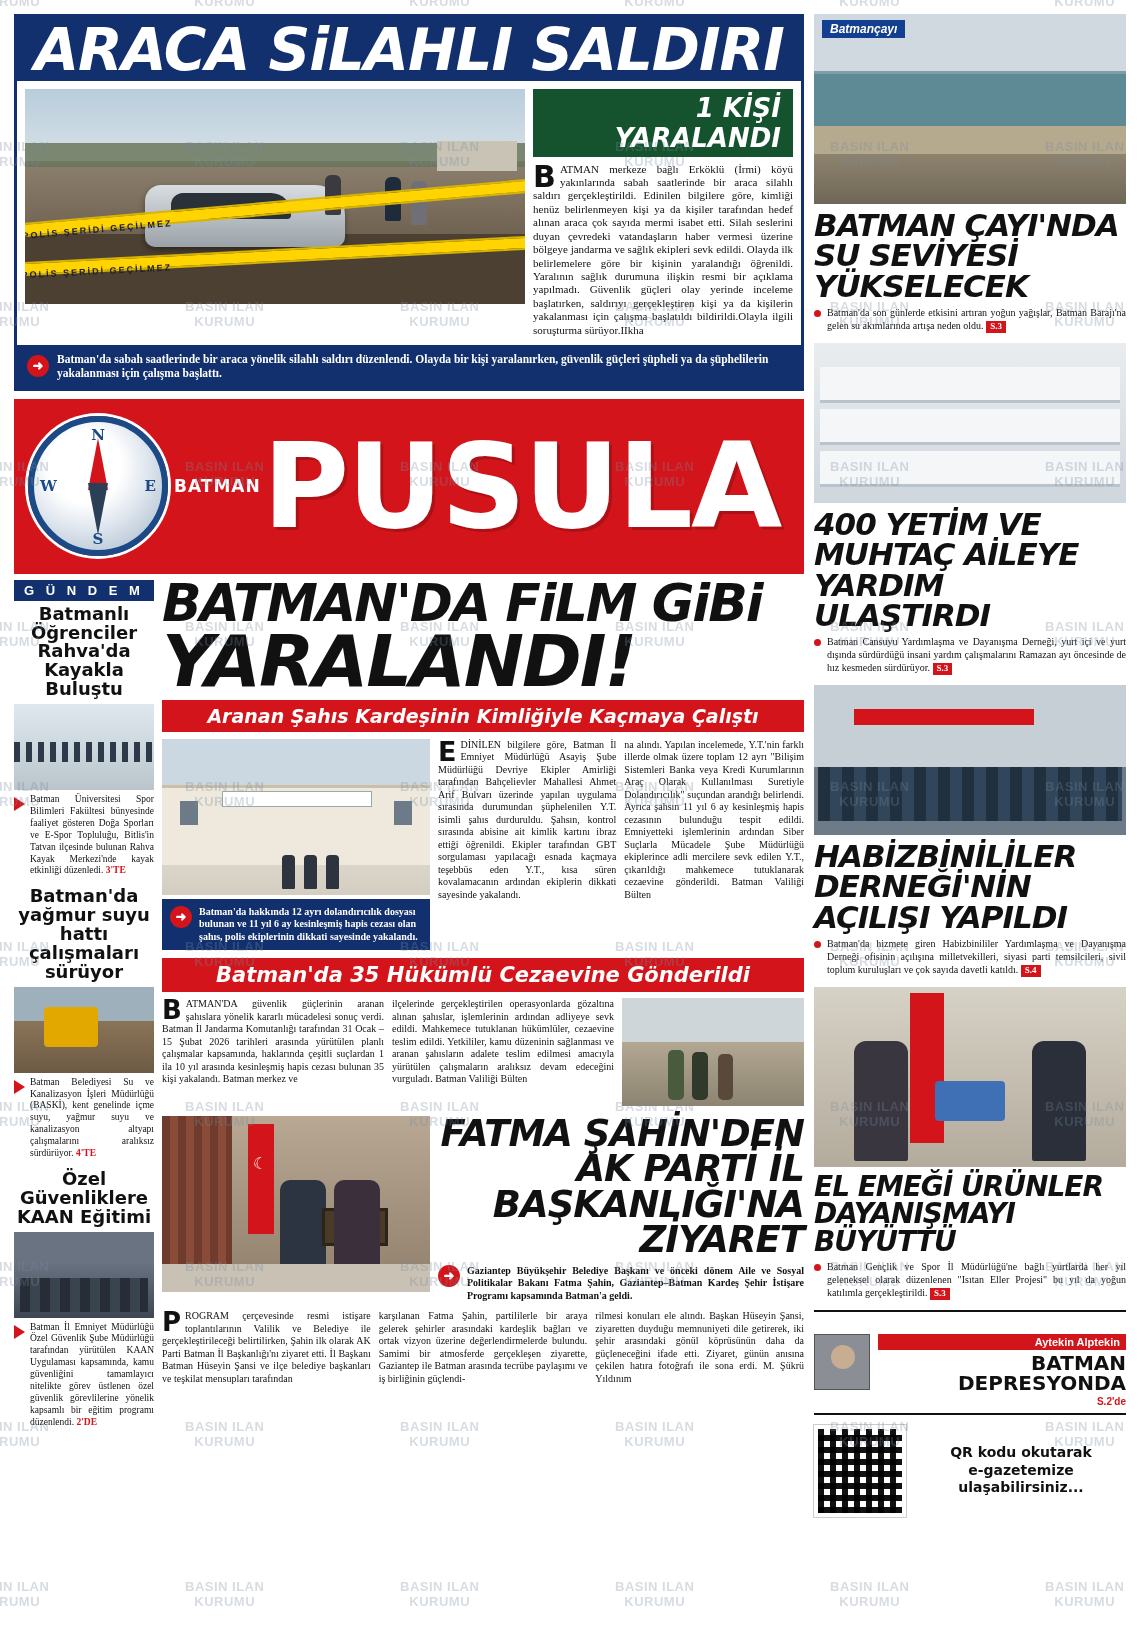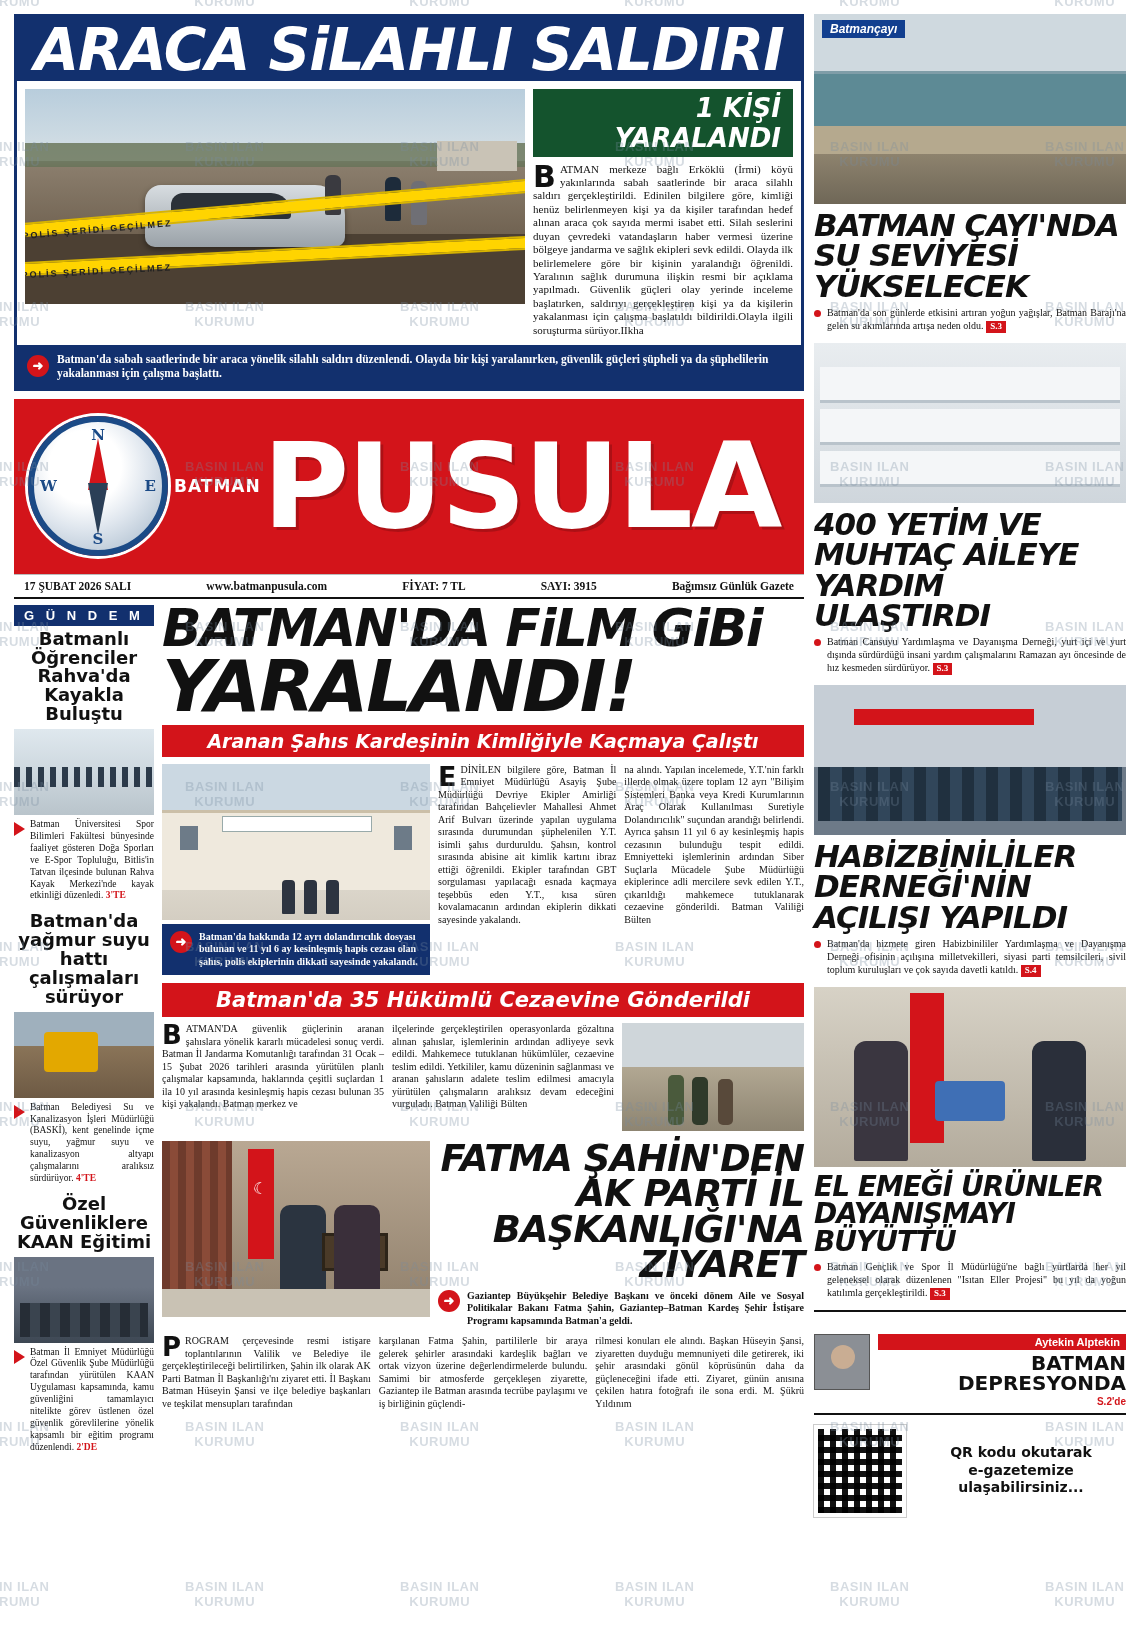--- a/index.html
+++ b/index.html
@@ -348,27 +348,20 @@
         <div class="compass">
           <div class="needle"></div>
             <div class="needle2"></div>
           <span class="lbl n">N</span>
           <span class="lbl s">S</span>
           <span class="lbl e">E</span>
           <span class="lbl w">W</span>
         </div>
         <div class="mast-batman">BATMAN</div>
         <div class="mast-title">PUSULA</div>
-      </div>
-      <div class="mast-strip">
-        <span>17 ŞUBAT 2026 SALI</span>
-        <span>www.batmanpusula.com</span>
-        <span>FİYAT: 7 TL</span>
-        <span>SAYI: 3915</span>
-        <span>Bağımsız Günlük Gazete</span>
       </div>
 
       <div class="body-grid">
 
         <div class="gundem">
           <div class="gundem-head">G Ü N D E M</div>
 
           <div class="g-item">
             <div class="g-title">Batmanlı Öğrenciler Rahva'da Kayakla Buluştu</div>
             <div class="g-photo snow"></div>

